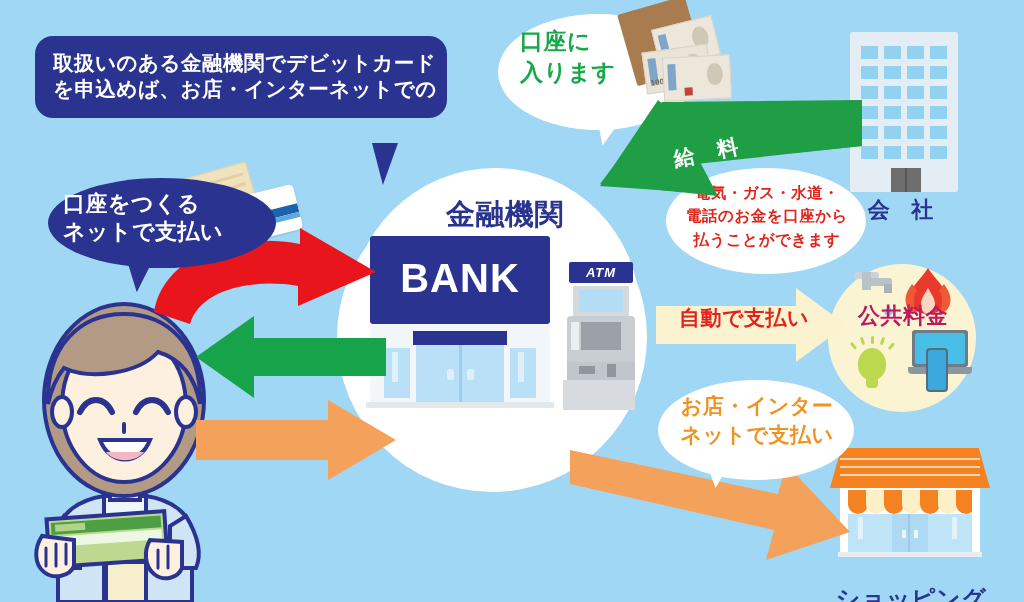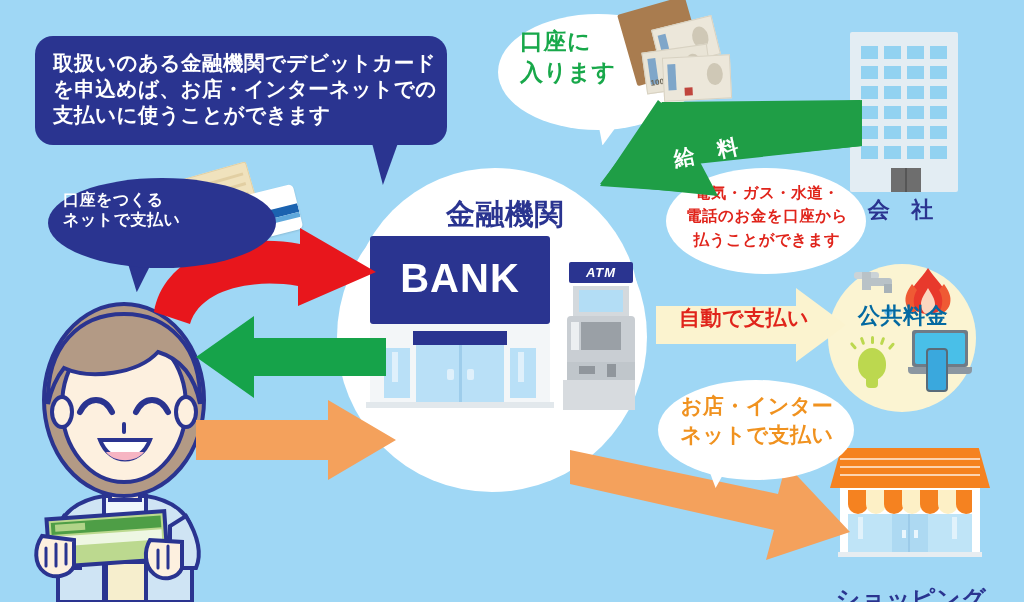--- a/index.html
+++ b/index.html
@@ -27,21 +27,21 @@
     left:372px;top:143px;width:26px;height:42px;background:#2a3490;z-index:39;
     clip-path:polygon(0 0,100% 0,42% 100%);
   }
 
   
   #acct-bubble{
     left:48px;top:178px;width:228px;height:90px;
     background:#2a3490;border-radius:50%/50%;z-index:36;
   }
   #acct-text{
-    left:63px;top:190px;width:210px;color:#fff;font-size:16px;z-index:38;
+    left:63px;top:190px;width:210px;color:#fff;font-size:22px;z-index:38;
   }
   #acct-tail{
     left:120px;top:250px;width:34px;height:42px;background:#2a3490;z-index:35;
     clip-path:polygon(0 0,100% 0,58% 100%);
     transform:rotate(8deg);
   }
 
   
   #passbook{left:183px;top:170px;width:74px;height:72px;z-index:30;
     background:#f0e2bd;transform:rotate(-16deg);border-radius:3px;
@@ -134,21 +134,21 @@
   #comp-door i{position:absolute;left:14px;top:0;width:2px;height:24px;background:#565656;}
   #company-label{left:848px;top:196px;width:112px;text-align:center;color:#2a3490;font-size:22px;
     letter-spacing:7px;z-index:21;}
 
   
   #util-bubble{left:666px;top:168px;width:200px;height:106px;background:#fff;border-radius:50%;z-index:24;}
   #util-text{left:672px;top:182px;width:190px;text-align:center;color:#e0241b;font-size:15.5px;z-index:25;line-height:1.5;}
 
   
   #util-circle{left:828px;top:264px;width:148px;height:148px;background:#fbf4d2;border-radius:50%;z-index:20;}
-  #util-label{left:836px;top:302px;width:134px;text-align:center;color:#0369a1;font-size:22px;z-index:24;}
+  #util-label{left:836px;top:302px;width:134px;text-align:center;color:#be185d;font-size:22px;z-index:24;}
   
   #faucet{left:846px;top:272px;width:46px;height:30px;z-index:22;}
   #faucet .pipe{position:absolute;left:16px;top:0;width:9px;height:18px;background:#b9c2c7;}
   #faucet .arm{position:absolute;left:16px;top:6px;width:30px;height:8px;background:#b9c2c7;border-radius:3px;}
   #faucet .nz{position:absolute;left:38px;top:12px;width:8px;height:9px;background:#a8b2b8;}
   #faucet .hd{position:absolute;left:8px;top:0px;width:25px;height:7px;background:#cbd3d7;border-radius:3px;}
   #drop{left:884px;top:304px;width:9px;height:13px;background:#7fc6ef;z-index:22;
     border-radius:50% 50% 50% 50%/60% 60% 40% 40%;clip-path:polygon(50% 0,100% 70%,50% 100%,0 70%);}
   
   #flame{left:900px;top:268px;width:56px;height:46px;z-index:22;}
@@ -413,21 +413,20 @@
   <div class="abs" id="acct-bubble"></div>
   <div class="abs jp" id="acct-text">
     <div>口座をつくる</div>
     <div>ネットで支払い</div>
   </div>
 
   <div class="abs" id="callout-tail2"></div>
   <div class="abs jp" id="callout">
     <div class="line">取扱いのある金融機関でデビットカード</div>
     <div class="line">を申込めば、お店・インターネットでの</div>
-    <div class="line">支払いに使うことができます</div>
   </div>
 
   <svg class="abs" id="person" viewBox="0 0 210 302">
 
     <path d="M40,302 L40,236 C40,214 60,200 86,196 L128,196 C154,200 174,214 174,236 L174,302 Z" fill="#cfe4f4" stroke="#2a3490" stroke-width="4"></path>
     <path d="M86,196 L128,196 L128,302 L86,302 Z" fill="#eef6fc" stroke="#2a3490" stroke-width="4"></path>
     <rect x="88" y="262" width="40" height="40" fill="#f6eecd" stroke="#2a3490" stroke-width="4"></rect>
 
     <path d="M92,176 L122,176 L122,200 L92,200 Z" fill="#fbecd8" stroke="#2a3490" stroke-width="4"></path>
 

